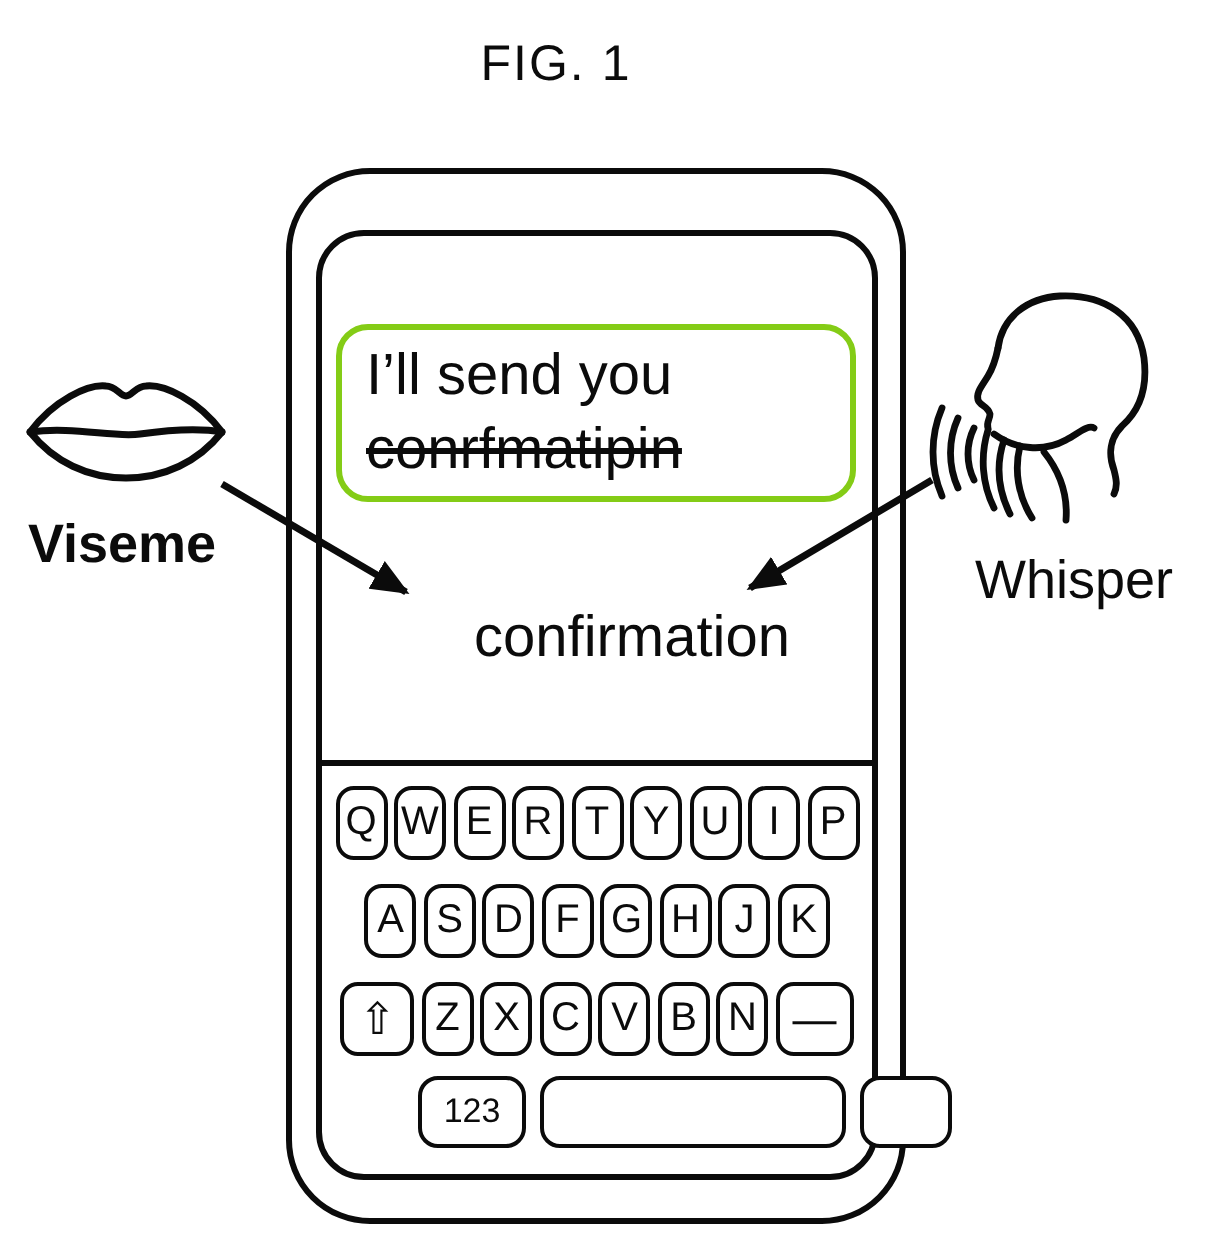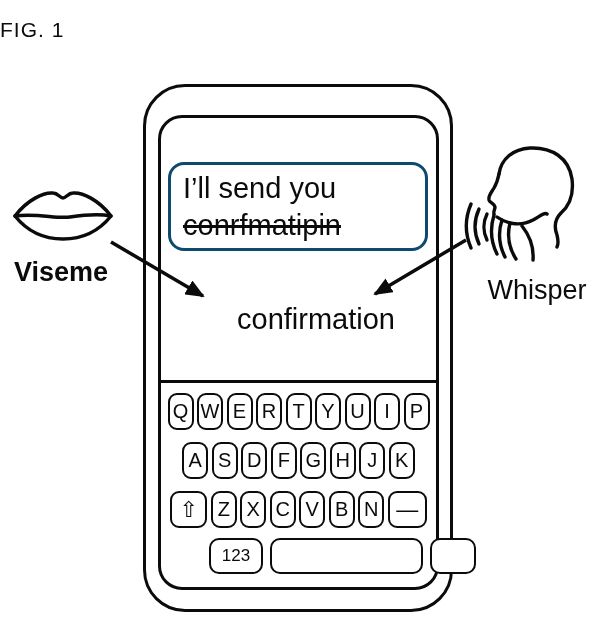--- a/index.html
+++ b/index.html
@@ -10,21 +10,22 @@
     background: #ffffff;
     font-family: "Liberation Sans", sans-serif;
     color: #0b0b0b;
     overflow: hidden;
   }
   .abs { position: absolute; }
 
   
   #fig-title {
     top: 18px; left: 0; width: 556px;
-    font-size: 21px;
+    text-align: center;
+    font-size: 25px;
     letter-spacing: 1px;
   }
 
   
   #phone-body {
     left: 143px; top: 84px;
     width: 310px; height: 528px;
     border: 3.5px solid #0b0b0b;
     border-radius: 42px;
     box-sizing: border-box;
@@ -40,21 +41,21 @@
   #screen-divider {
     left: 160px; top: 380px;
     width: 277px; height: 3px;
     background: #0b0b0b;
   }
 
   
   #message-bubble {
     left: 168px; top: 162px;
     width: 260px; height: 89px;
-    border: 3px solid #0c4a6e;
+    border: 3px solid #84cc16;
     border-radius: 16px;
     box-sizing: border-box;
     padding: 5px 12px;
     font-size: 29px;
     line-height: 1.28;
   }
   #bubble-line2 {
     text-decoration: line-through;
     text-decoration-thickness: 3px;
   }

